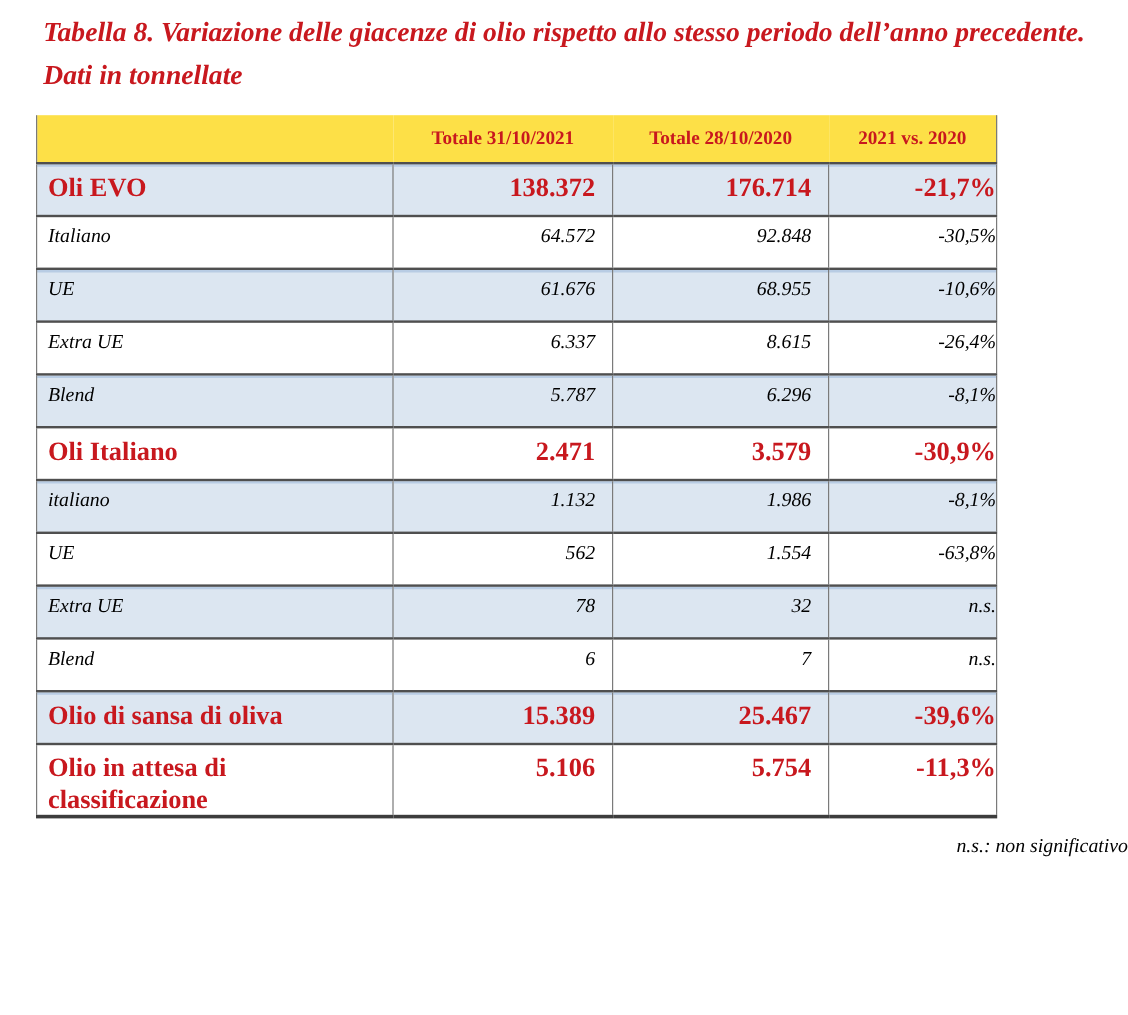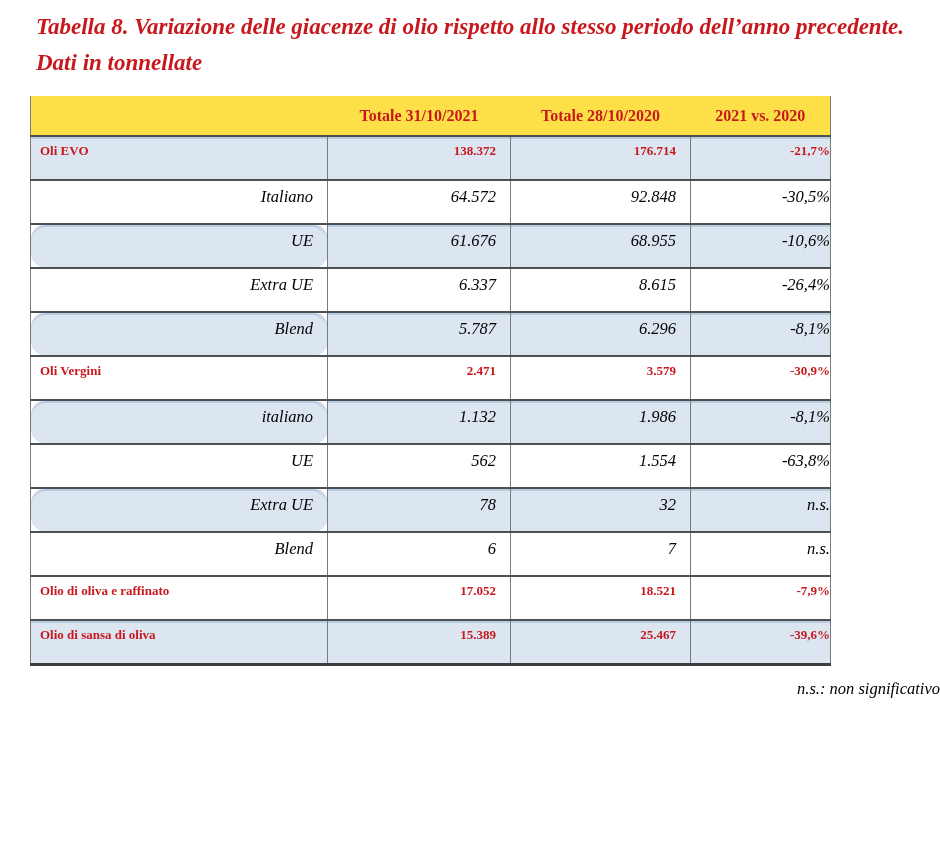--- a/index.html
+++ b/index.html
@@ -64,23 +64,23 @@
   tbody tr:last-child td{border-bottom:3px solid #3d3d3d;}
   tbody tr.shaded td{
     background:var(--rowblue);
     box-shadow:inset 0 2px 0 var(--rowblue-edge);
   }
 
   td.c-label{text-align:left;padding-left:9px;}
   td.c-num{text-align:right;padding-right:14px;}
   td.c-pct{text-align:right;}
 
-  tr.group td{color:var(--red);font-weight:bold;font-size:13px;}
+  tr.group td{color:var(--red);font-weight:bold;font-size:22px;}
   tr.sub td{color:#000;font-style:italic;}
-  tr.sub td.c-label{text-align:right;padding-right:14px;border-radius:15px;}
+  tr.sub td.c-label{text-align:left;padding-right:14px;}
   tr.total td{color:var(--green);font-weight:bold;font-size:21.5px;height:57px;}
 
   .footnote{
     margin:13px 0 5px 36px;
     font-style:italic;
     font-size:16.5px;
     color:#000;
     text-align:right;
   }
 </style>
@@ -130,21 +130,21 @@
           <td class="c-num">8.615</td>
           <td class="c-pct">-26,4%</td>
         </tr>
         <tr class="sub shaded">
           <td class="c-label">Blend</td>
           <td class="c-num">5.787</td>
           <td class="c-num">6.296</td>
           <td class="c-pct">-8,1%</td>
         </tr>
         <tr class="group">
-          <td class="c-label">Oli Vergini</td>
+          <td class="c-label">Oli Italiano</td>
           <td class="c-num">2.471</td>
           <td class="c-num">3.579</td>
           <td class="c-pct">-30,9%</td>
         </tr>
         <tr class="sub shaded">
           <td class="c-label">italiano</td>
           <td class="c-num">1.132</td>
           <td class="c-num">1.986</td>
           <td class="c-pct">-8,1%</td>
         </tr>
@@ -159,29 +159,29 @@
           <td class="c-num">78</td>
           <td class="c-num">32</td>
           <td class="c-pct">n.s.</td>
         </tr>
         <tr class="sub">
           <td class="c-label">Blend</td>
           <td class="c-num">6</td>
           <td class="c-num">7</td>
           <td class="c-pct">n.s.</td>
         </tr>
-        <tr class="group">
-          <td class="c-label">Olio di oliva e raffinato</td>
-          <td class="c-num">17.052</td>
-          <td class="c-num">18.521</td>
-          <td class="c-pct">-7,9%</td>
-        </tr>
         <tr class="group shaded">
           <td class="c-label">Olio di sansa di oliva</td>
           <td class="c-num">15.389</td>
           <td class="c-num">25.467</td>
           <td class="c-pct">-39,6%</td>
+        </tr>
+        <tr class="group">
+          <td class="c-label">Olio in attesa di classificazione</td>
+          <td class="c-num">5.106</td>
+          <td class="c-num">5.754</td>
+          <td class="c-pct">-11,3%</td>
         </tr>
       </tbody>
   </table>
 </div>
 
 <div class="footnote">n.s.: non significativo</div>
 
 </body></html>

